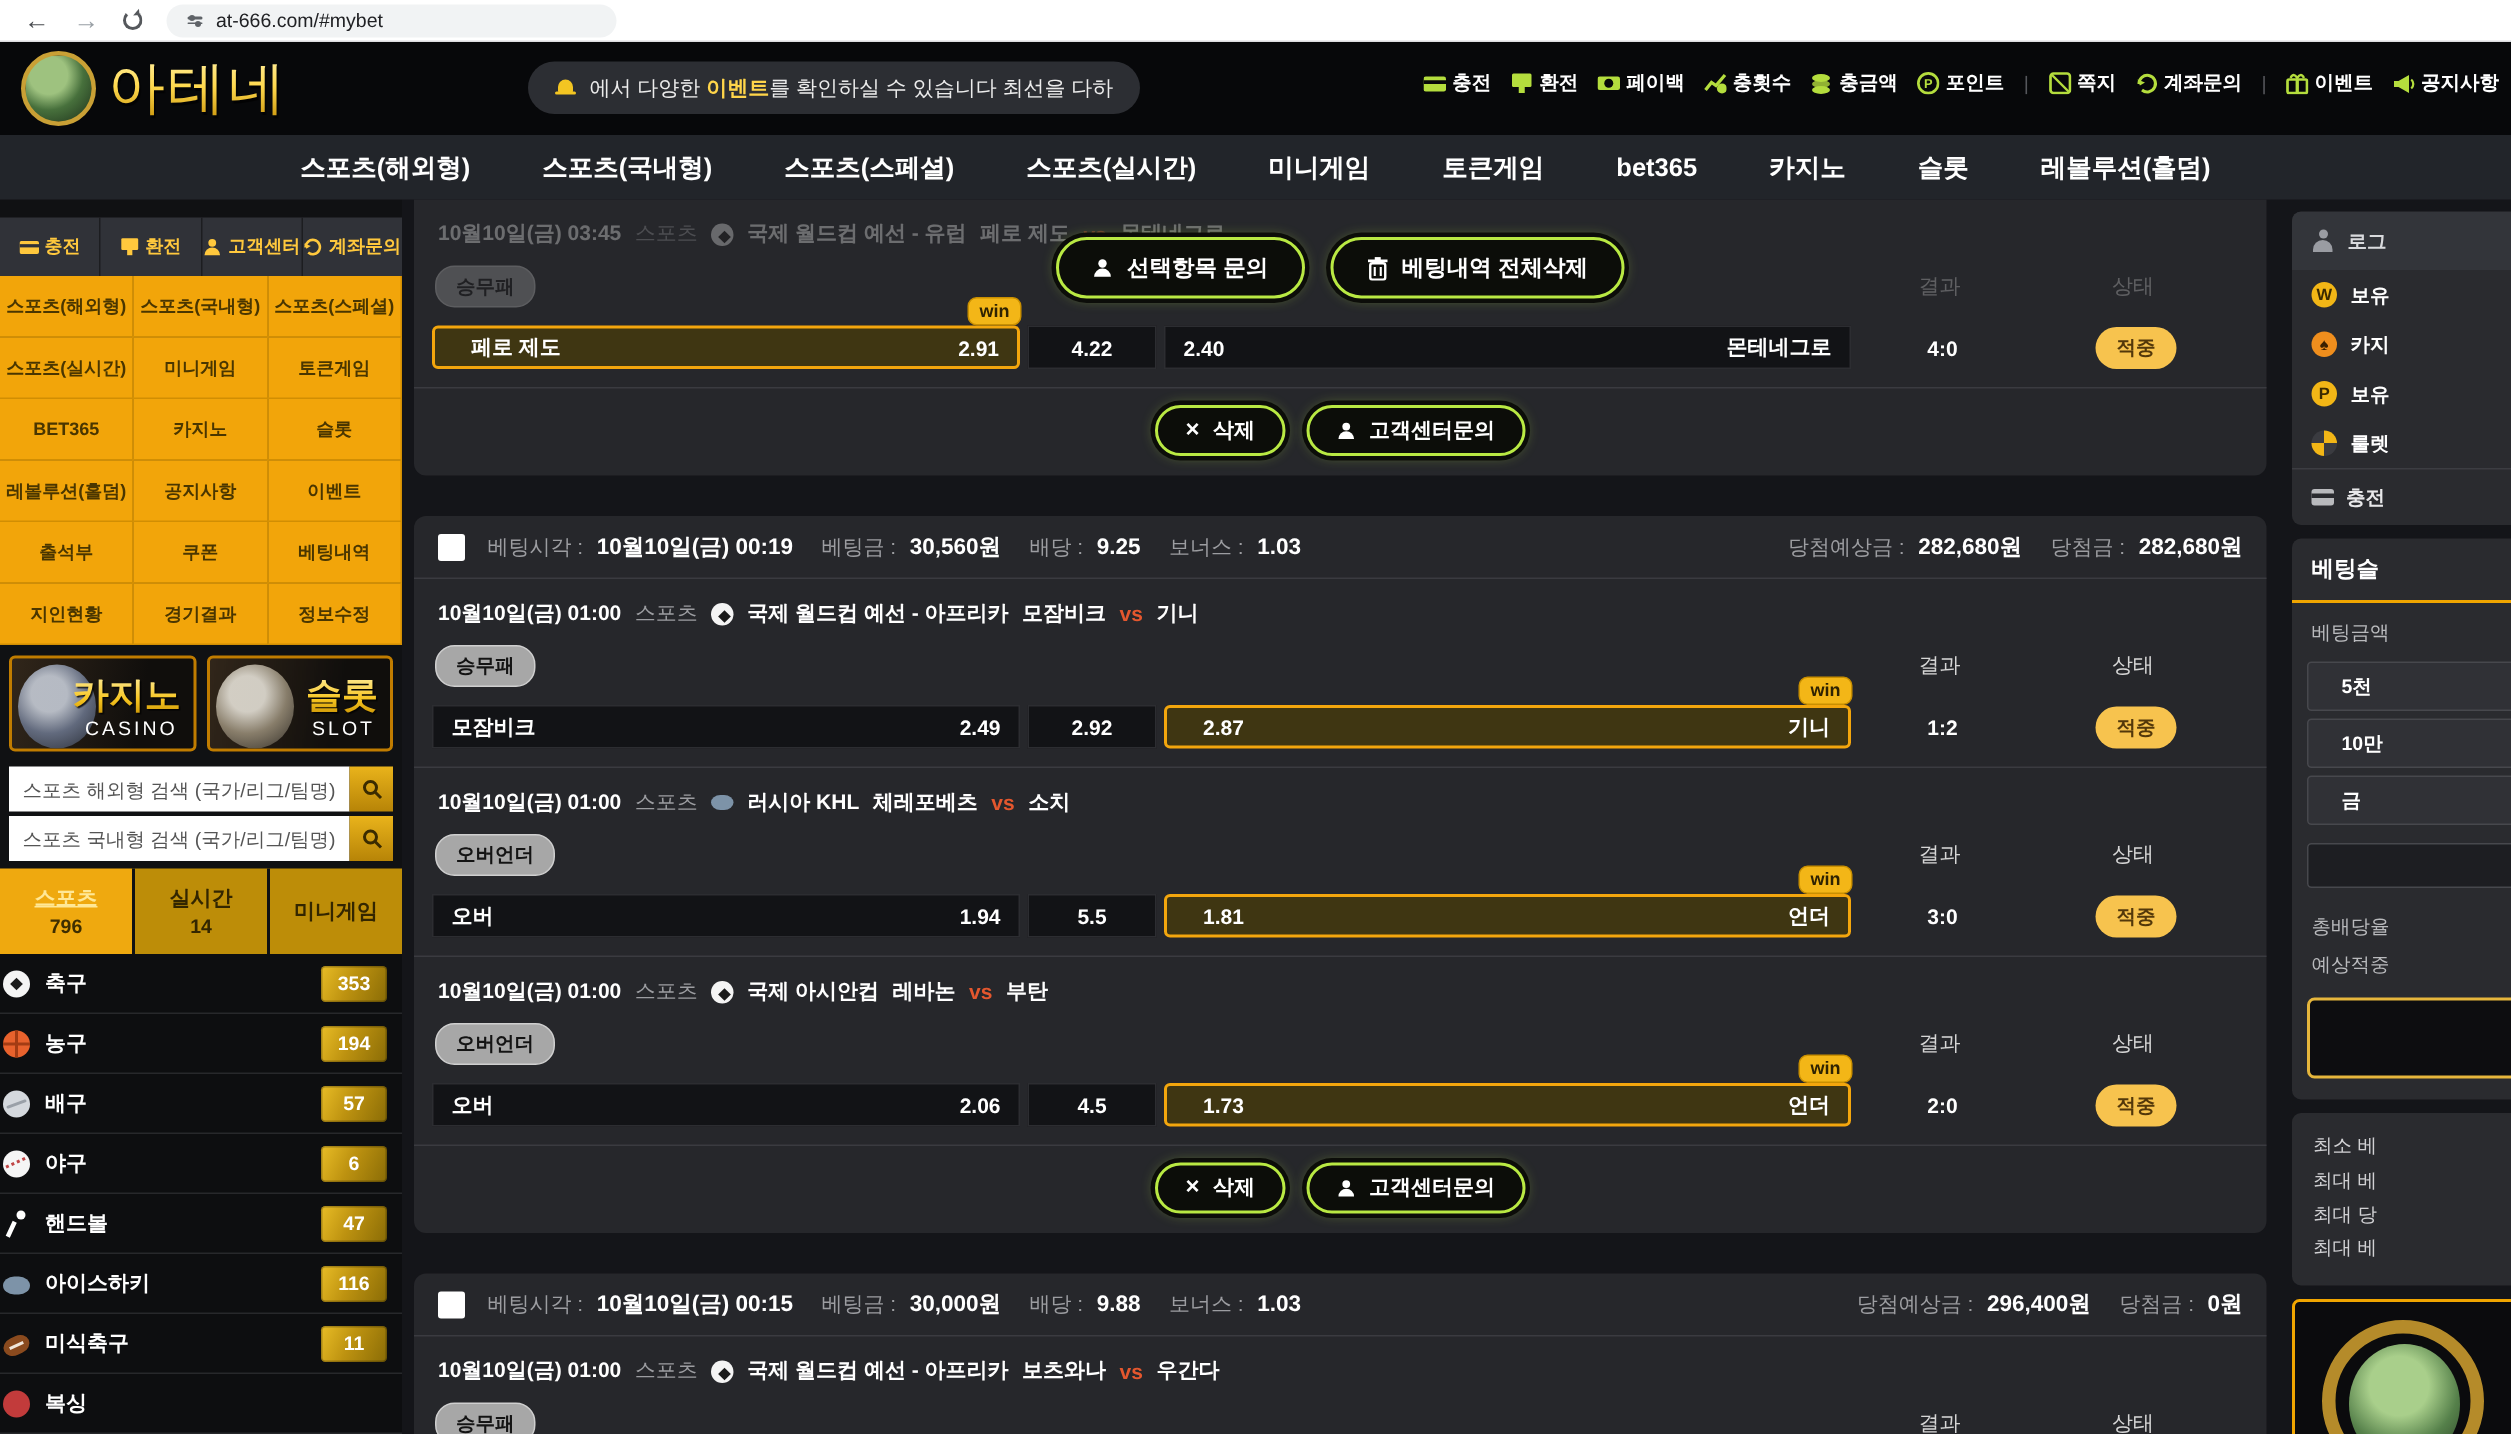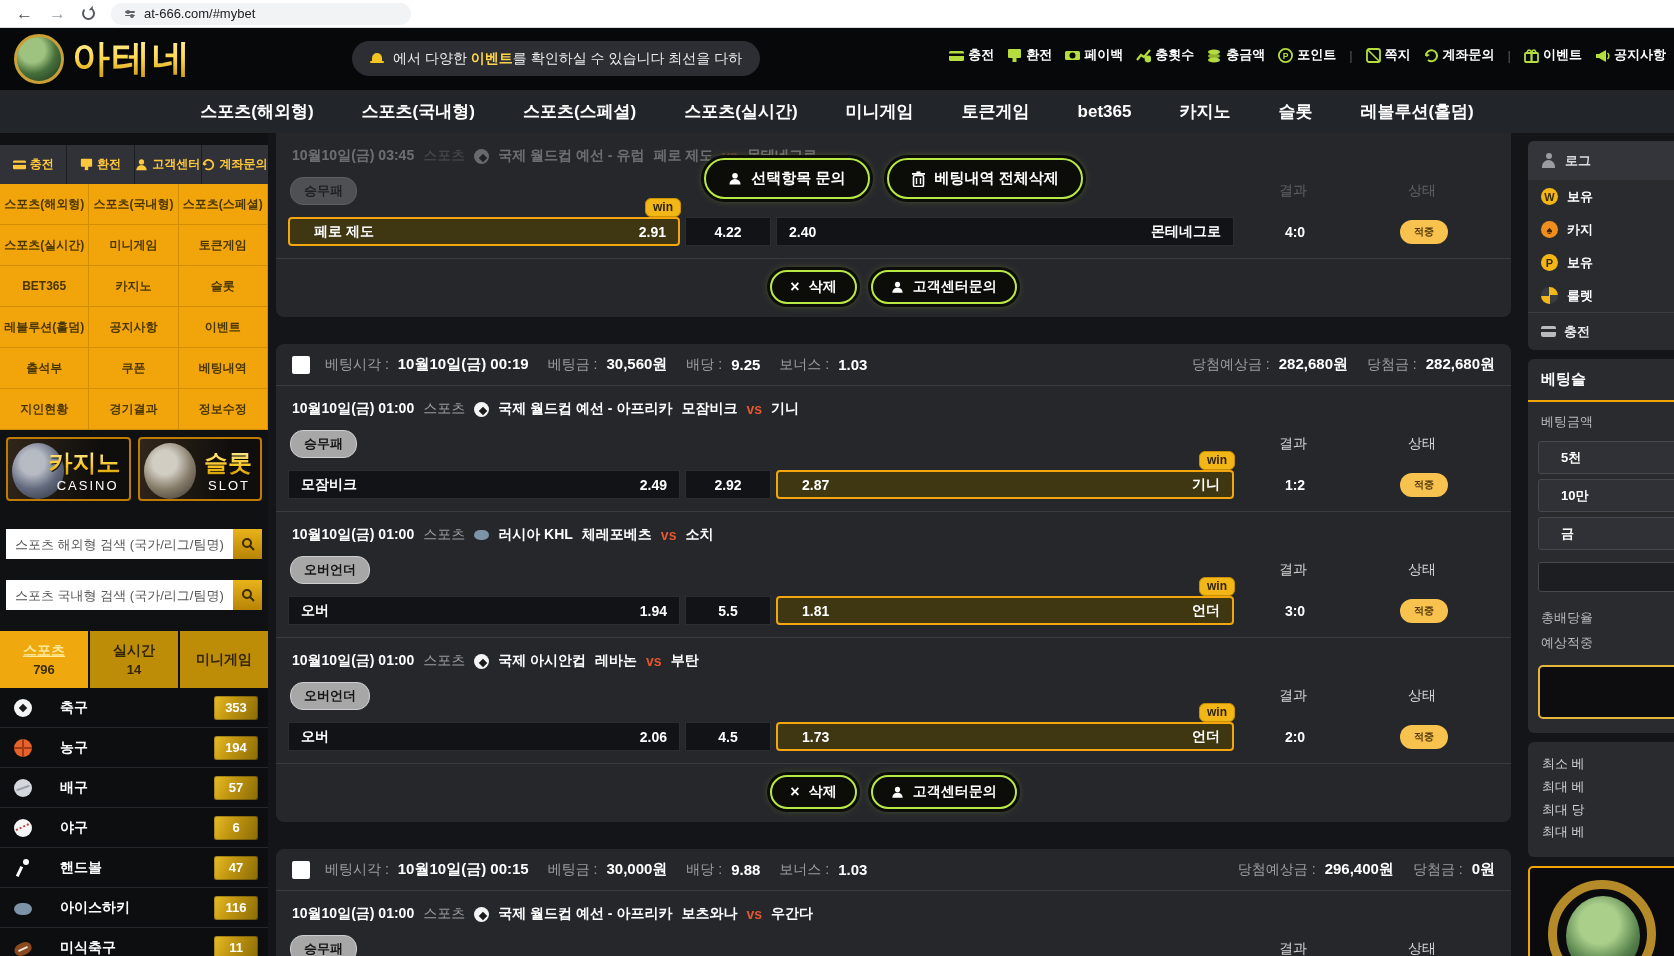--- a/index.html
+++ b/index.html
@@ -18,21 +18,21 @@
   .tune-ic i { width:10px; height:1.6px; background:#5f6368; border-radius:2px; position:relative;}
   .tune-ic i::after{ content:""; position:absolute; top:-1px; width:4px; height:4px; border-radius:50%; background:#5f6368;}
   .tune-ic i:nth-child(1)::after{ left:1px;} .tune-ic i:nth-child(2)::after{ right:1px;}
   .urltext { font-size:13px; color:#202124; }
 
   
   #siteheader { position:absolute; left:0; top:28px; width:1674px; height:62px; background:#07080a; z-index:40;}
   #logo { position:absolute; left:14px; top:5px; display:flex; align-items:center; gap:8px;}
   .mascot { width:50px; height:50px; border-radius:50%; border:3px solid #c9a035;
     background:radial-gradient(circle at 35% 30%, #9ec27f 0 30%, #47703c 55%, #1c2e19 100%); }
-  .logotext { font-size:38px; font-weight:700; letter-spacing:2px;
+  .logotext { font-size:38px; font-weight:400; letter-spacing:2px;
     background:linear-gradient(180deg,#fff3b2 0%,#ffd94e 48%,#c18a00 100%);
     -webkit-background-clip:text; background-clip:text; color:transparent;
     filter:drop-shadow(1px 2px 0 rgba(0,0,0,.65));text-align:right; }
   #notice { position:absolute; left:352px; top:13px; height:35px; background:#2c2e33; border-radius:18px;
     display:flex; align-items:center; gap:9px; padding:0 18px; color:#ececec; font-size:14px; white-space:nowrap;}
   .bell { width:14px; height:14px; display:inline-block; position:relative;}
   .bell::before{ content:""; position:absolute; left:2px; top:1px; width:10px; height:9px; background:#f3c522; border-radius:6px 6px 2px 2px;}
   .bell::after{ content:""; position:absolute; left:0; top:9px; width:14px; height:2.5px; background:#f3c522; border-radius:2px;}
   .hl { color:#ffd54a; font-weight:700; }
   #topmenu { position:absolute; right:8px; top:18px; display:flex; align-items:center; gap:13px;
@@ -59,36 +59,36 @@
   #banners { display:flex; gap:7px; padding:7px 6px; }
   .banner { flex:1; height:64px; border:2px solid #c07c00; border-radius:4px; position:relative; overflow:hidden;
     background:linear-gradient(100deg,#31261a 0%,#100e0c 70%); cursor:pointer;}
   .banner .blob { position:absolute; left:4px; top:4px; width:52px; height:56px; border-radius:50%;
     background:radial-gradient(circle at 40% 35%, #cfd6e2 0 25%, #6d7890 55%, #2a2f3a 100%); opacity:.85;}
   .banner.slot .blob { background:radial-gradient(circle at 40% 35%, #f0ece2 0 25%, #9a8f7a 55%, #34302a 100%);}
   .banner .bkr { position:absolute; right:8px; top:8px; font-size:24px; font-weight:900;
     background:linear-gradient(180deg,#fff3b2,#f7c520 60%,#c18a00); -webkit-background-clip:text; background-clip:text; color:transparent;
     filter:drop-shadow(1px 1px 0 rgba(0,0,0,.8));}
   .banner .ben { position:absolute; right:10px; bottom:6px; color:#fff; font-size:13px; letter-spacing:2px; font-weight:400;}
-  .srow { display:flex; margin:21px 6px; height:30px; }
+  .srow { display:flex; margin:3px 6px; height:30px; }
   .srow input { flex:1; border:none; outline:none; background:#ffffff; font-size:13px; padding:0 9px; color:#333;
     font-family:"Liberation Sans",sans-serif;}
   .srow input::placeholder { color:#555; }
   .sbtn { width:29px; background:linear-gradient(180deg,#e9b31b,#b78407); border:none; display:flex;
     align-items:center; justify-content:center; cursor:pointer;}
   #ltabs { display:flex; height:57px; margin-top:5px; }
   .ltab { flex:1; display:flex; flex-direction:column; align-items:center; justify-content:center;
     background:#bd8d08; color:#332600; font-size:14px; font-weight:700; cursor:pointer; gap:2px;}
   .ltab + .ltab { border-left:2px solid #101113; }
   .ltab.active { background:#efa90f; }
   .ltab.active .tlabel { color:#ffe897; text-decoration:underline; }
   .tcount { font-size:13px; }
   .ltab.active .tcount { color:#3e2e00; }
   #sportslist { background:#0d0e10; }
-  .sprow { height:40px; display:flex; align-items:center; gap:28px; padding:0 10px 0 14px;
+  .sprow { height:40px; display:flex; align-items:center; gap:10px; padding:0 10px 0 2px;
     border-bottom:1px solid #27282b; color:#fff; font-size:14px; font-weight:700; cursor:pointer;}
   .scount { margin-left:auto; min-width:44px; height:24px; border-radius:3px; padding:0 6px;
     background:linear-gradient(115deg,#e9bd26 0%,#bd9210 45%,#8a6c06 100%);
     color:#fff; display:flex; align-items:center; justify-content:center; font-size:13px; font-weight:700;
     box-shadow:inset 0 0 0 1px rgba(0,0,0,.25);}
   .sico { width:18px; height:18px; border-radius:50%; display:inline-block; position:relative; flex:none;}
   .ic-soccer { background:#f4f4f4; }
   .ic-soccer::after { content:""; position:absolute; left:6px; top:6px; width:6px; height:6px; background:#1a1a1a; transform:rotate(45deg);}
   .ic-basket { background:#e8622d; }
   .ic-basket::after { content:""; position:absolute; left:8px; top:0; width:2px; height:18px; background:#a33c14;}
@@ -139,21 +139,21 @@
   .ocell { height:29px; background:#121316; display:flex; align-items:center; padding:0 12px;
     font-size:14px; font-weight:700; color:#fff; border:1px solid #2c2d31; cursor:pointer; white-space:nowrap;}
   .ocell.home { width:392px; } .ocell.home .odd { margin-left:auto; }
   .ocell.draw { width:86px; justify-content:center; }
   .ocell.away { width:458px; } .ocell.away .nm { margin-left:auto; }
   .ocell.sel { background:#3f3612; border:2px solid #f3a60d; border-radius:4px; position:relative;padding-left:24px; }
   .winb { position:absolute; top:-21px; right:-3px; background:#f3b617; color:#2f2302; font-size:12px;
     font-weight:700; padding:2px 7px; border-radius:6px; border:1px solid #c98f00; line-height:1.1;}
   .result-c { width:108px; margin-left:auto; text-align:center; color:#fff; font-weight:700; font-size:14px;}
   .status-c { width:150px; display:flex; justify-content:center; }
-  .hit { background:#f7c34e; color:#53380a; font-weight:700; font-size:10px; padding:5px 14px; border-radius:14px;}
+  .hit { background:#f7c34e; color:#53380a; font-weight:700; font-size:13px; padding:5px 14px; border-radius:14px;}
   .hit:empty { display:none; }
   .card-footer { border-top:1px solid #3a3b40; display:flex; justify-content:center; gap:14px; padding:11px 0 13px;}
 
   
   #rsb { position:absolute; left:1519px; top:133px; width:300px; height:823px; }
   .rpanel { background:#2a2b2f; border-radius:6px; margin:8px 0 9px 9px; overflow:hidden;}
   .rrow { display:flex; align-items:center; gap:9px; padding:0 13px; height:33px; color:#fff; font-size:13px; font-weight:700; cursor:pointer;}
   .rrow.login { height:39px; background:#33353a; color:#d9dadd; }
   .cir { width:17px; height:17px; border-radius:50%; display:inline-flex; align-items:center; justify-content:center;
     font-size:11px; font-weight:900; flex:none;}

